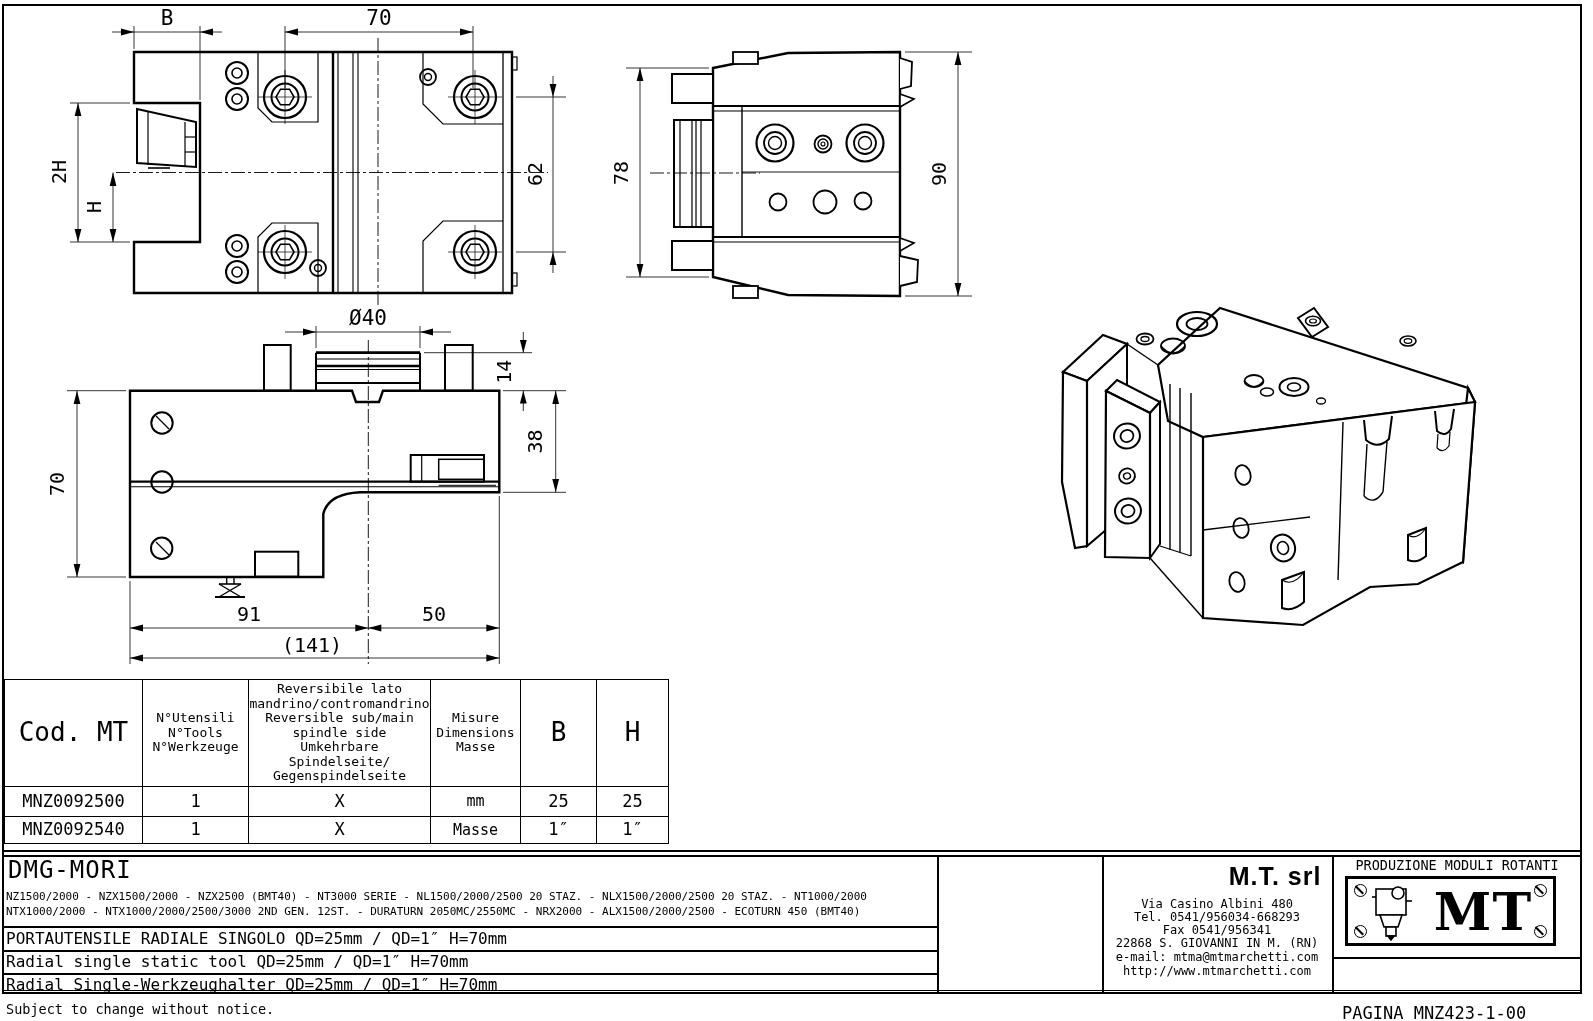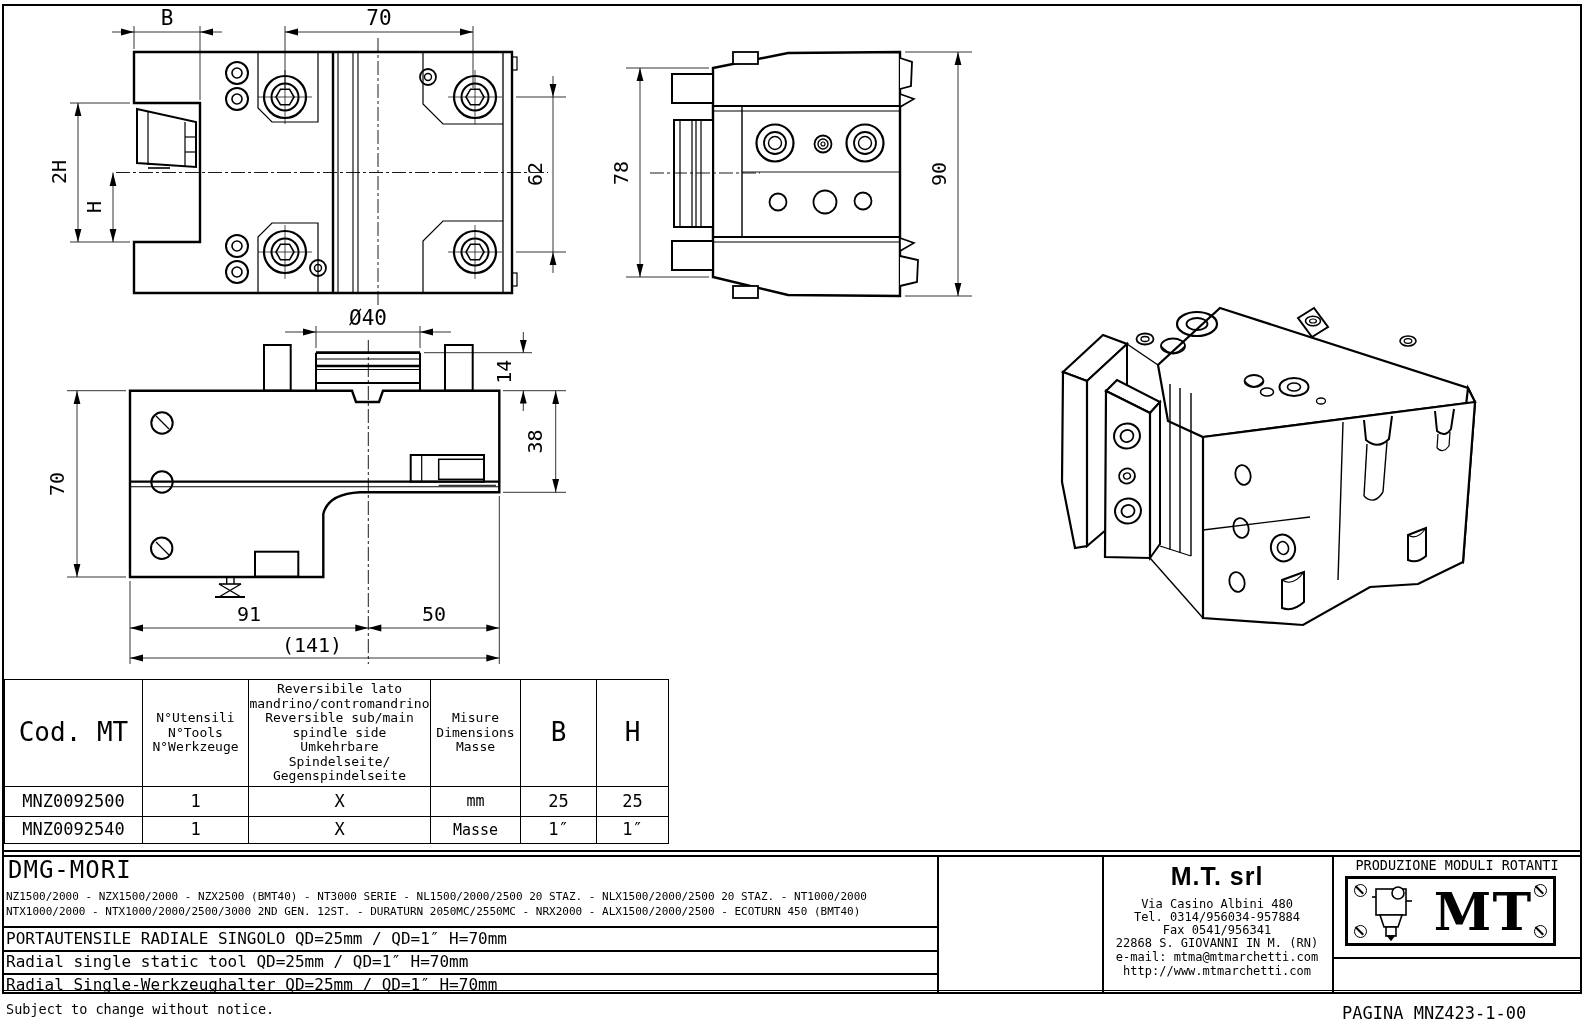--- a/index.html
+++ b/index.html
@@ -15,21 +15,21 @@
   #spec td{border:1.8px solid #000;text-align:center;vertical-align:middle;padding:0;line-height:1.12}
   #spec .hdr-big{font-size:26px}
   #spec .hdr-sm{font-size:13px}
   #spec .cell-md{font-size:17px}
   #spec .cell-sm{font-size:15px}
   
   .tb-text{position:absolute;white-space:pre}
   #brand{left:8px;top:856px;font-size:24px;letter-spacing:1px}
   .machline{left:6px;font-size:11px;font-weight:normal;letter-spacing:0px}
   .descline{left:6px;font-size:16px}
-  #mt-name{left:1102px;top:862px;width:230px;text-align:center;font-size:25px;font-weight:bold;font-family:"Liberation Sans","DejaVu Sans",sans-serif;letter-spacing:1px}
+  #mt-name{left:1160px;top:862px;width:230px;text-align:center;font-size:25px;font-weight:bold;font-family:"Liberation Sans","DejaVu Sans",sans-serif;letter-spacing:1px}
   .mt-addr{left:1102px;width:230px;text-align:center;font-size:12px}
   #produzione{left:1334px;top:857px;width:246px;text-align:center;font-size:13.5px}
   #logo-box{position:absolute;left:1345px;top:876px;width:211px;height:70px;border:3px solid #000;border-radius:0;box-sizing:border-box}
   #logo-mt{position:absolute;left:62px;top:2px;width:146px;text-align:center;font-size:52px;font-weight:bold;font-family:"DejaVu Serif","Liberation Serif",serif;letter-spacing:1px}
   .screw{position:absolute;width:13px;height:13px;border:1.6px solid #000;border-radius:50%;box-sizing:border-box}
   .screw::after{content:"";position:absolute;left:-1px;top:4.2px;width:11px;height:1.6px;background:#000;transform:rotate(45deg)}
   #pagina{left:1342px;top:1003px;font-size:17px}
   #note{left:6px;top:1001px;font-size:13.5px;font-weight:normal}
   #date{left:1450px;top:1038px;width:132px;text-align:left;font-size:15px;font-weight:bold}
 </style>
@@ -468,21 +468,21 @@
 
   <div id="brand" class="tb-text">DMG-MORI</div>
   <div class="tb-text machline" style="top:890px">NZ1500/2000 - NZX1500/2000 - NZX2500 (BMT40) - NT3000 SERIE - NL1500/2000/2500 20 STAZ. - NLX1500/2000/2500 20 STAZ. - NT1000/2000</div>
   <div class="tb-text machline" style="top:905px">NTX1000/2000 - NTX1000/2000/2500/3000 2ND GEN. 12ST. - DURATURN 2050MC/2550MC - NRX2000 - ALX1500/2000/2500 - ECOTURN 450 (BMT40)</div>
   <div class="tb-text descline" style="top:929px">PORTAUTENSILE RADIALE SINGOLO QD=25mm / QD=1″ H=70mm</div>
   <div class="tb-text descline" style="top:952px">Radial single static tool QD=25mm / QD=1″ H=70mm</div>
   <div class="tb-text descline" style="top:975px">Radial Single-Werkzeughalter QD=25mm / QD=1″ H=70mm</div>
 
   <div id="mt-name" class="tb-text">M.T. srl</div>
   <div class="tb-text mt-addr" style="top:897px">Via Casino Albini 480</div>
-  <div class="tb-text mt-addr" style="top:910px">Tel. 0314/956034-957884</div>
+  <div class="tb-text mt-addr" style="top:910px">Tel. 0541/956034-668293</div>
   <div class="tb-text mt-addr" style="top:923px">Fax 0541/956341</div>
   <div class="tb-text mt-addr" style="top:936px">22868 S. GIOVANNI IN M. (RN)</div>
   <div class="tb-text mt-addr" style="top:950px">e-mail: mtma@mtmarchetti.com</div>
   <div class="tb-text mt-addr" style="top:964px">http://www.mtmarchetti.com</div>
 
   <div id="produzione" class="tb-text">PRODUZIONE MODULI ROTANTI</div>
   <div id="logo-box">
     <span class="screw" style="left:6px;top:5px"></span>
     <span class="screw" style="right:6px;top:5px"></span>
     <span class="screw" style="left:6px;bottom:5px"></span>

